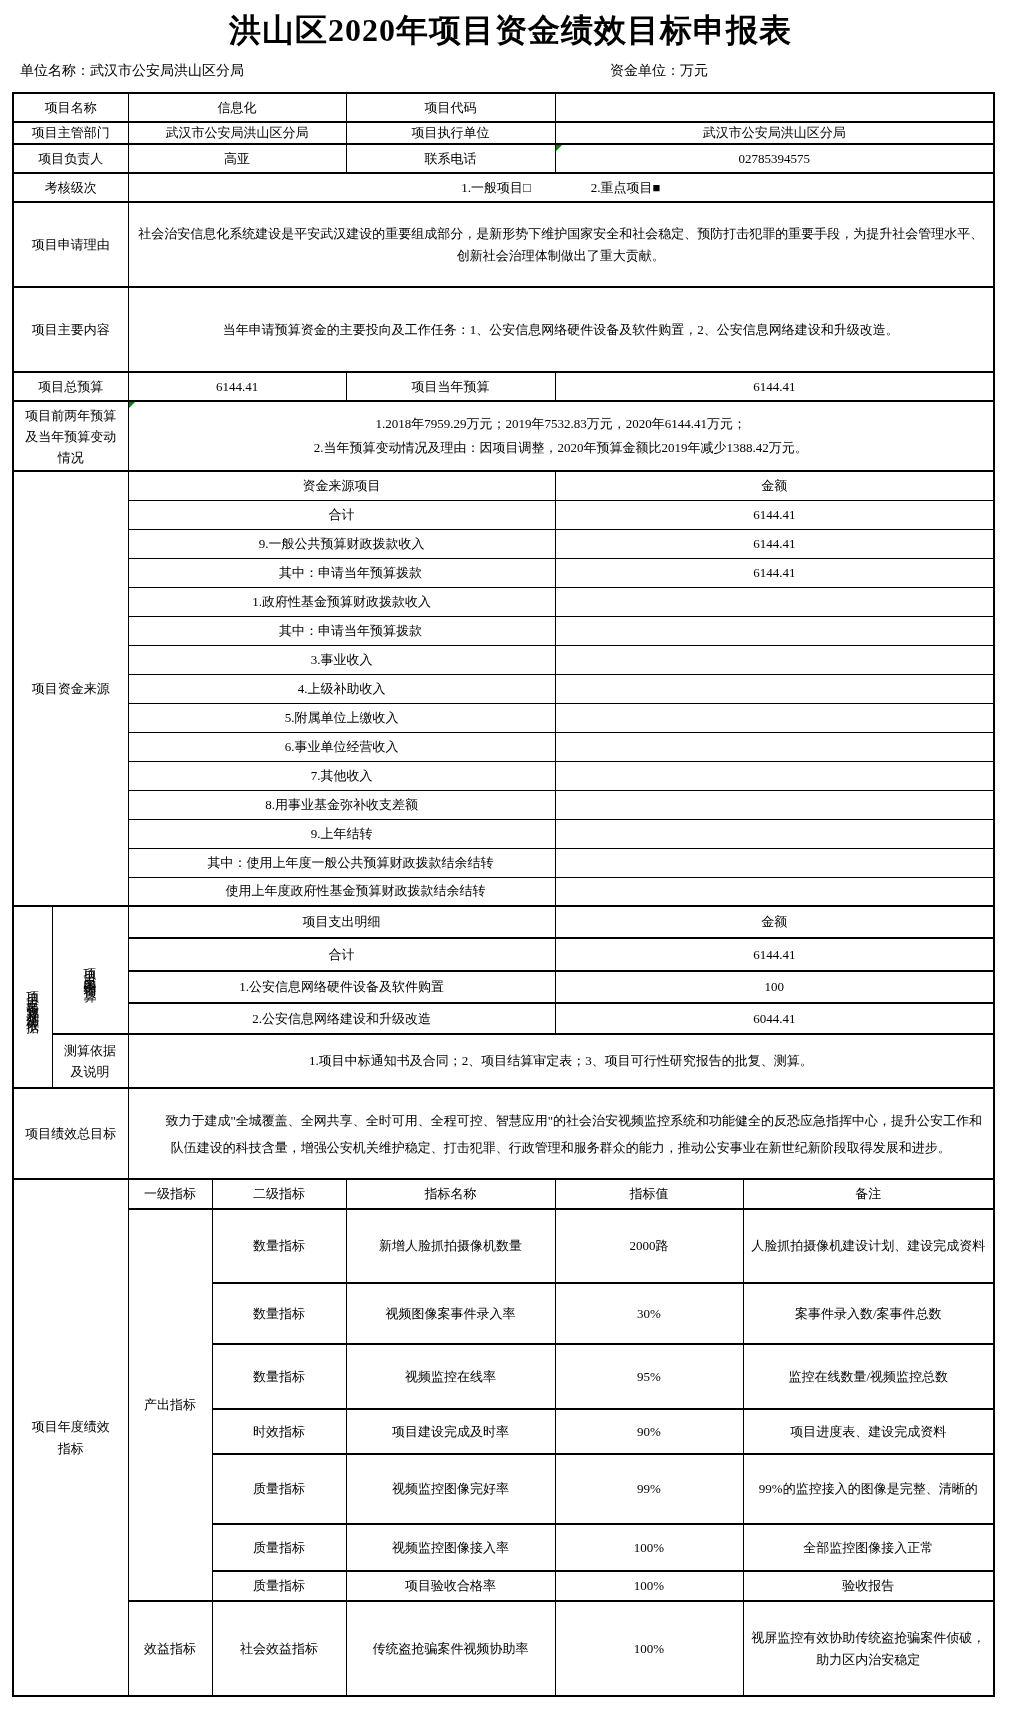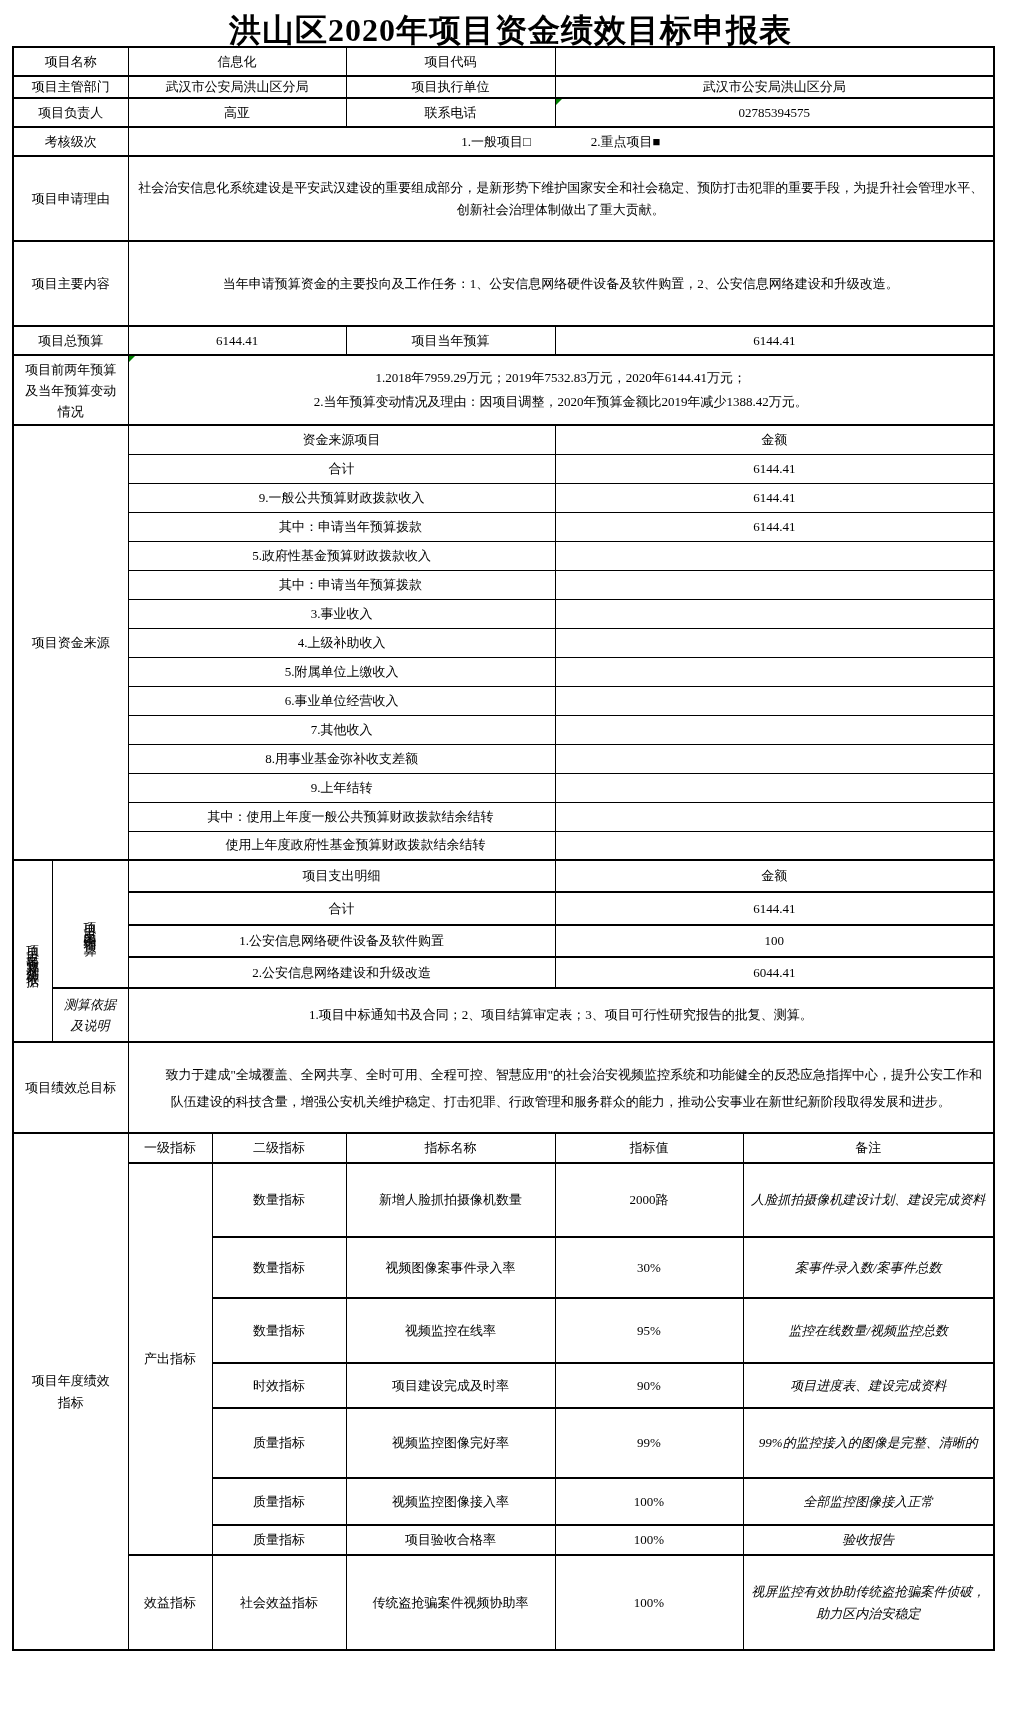--- a/index.html
+++ b/index.html
@@ -25,32 +25,36 @@
   .txt{line-height:22px;padding:2px 4px;}
   .txt2{line-height:24px;padding:2px 6px;}
   .goaltxt{line-height:27px;padding:2px 6px;text-indent:2em;}
   .rel{position:relative;}
   .tri{position:absolute;top:0;left:0;width:0;height:0;
        border-top:6px solid #008000;border-right:6px solid transparent;}
   .vert{writing-mode:vertical-rl;text-align:center;letter-spacing:3px;
         padding:8px 0;line-height:17px;}
   .wrapspan{display:inline-block;vertical-align:middle;}
   .w92{width:92px;line-height:21px;}
-  .w56{width:56px;line-height:21px;font-style:italic;}
+  .w56{width:56px;line-height:21px;}
   .w80{width:80px;line-height:22px;}
   .gap{margin-left:60px;}
-  .note{line-height:22px;padding:2px 5px;font-style:italic;}
+  .note{line-height:22px;padding:2px 5px;}
 </style>
 </head>
 <body>
 
 <div class="sheet">
 
   <div class="title">洪山区2020年项目资金绩效目标申报表</div>
 
+  <div class="meta">
+    <span><span>单位名称：</span><span>武汉市公安局洪山区分局</span></span>
+    <span class="right"><span>资金单位：</span><span>万元</span></span>
+  </div>
 
   <table class="form">
     <colgroup>
       <col style="width:39px">
         <col style="width:76px">
         <col style="width:84px">
       <col style="width:134px">
         <col style="width:209px">
         <col style="width:188px">
       <col style="width:251px">
@@ -122,21 +126,21 @@
     </tr>
     <tr style="height:29px" class="thin">
       <td colspan="3" class="lft">9.一般公共预算财政拨款收入</td>
       <td colspan="2" class="ctr">6144.41</td>
     </tr>
     <tr style="height:29px" class="thin">
       <td colspan="3" class="lft ind1">其中：申请当年预算拨款</td>
       <td colspan="2" class="ctr">6144.41</td>
     </tr>
     <tr style="height:29px" class="thin">
-      <td colspan="3" class="lft">5.政府性基金预算财政拨款收入</td>
+      <td colspan="3" class="lft">1.政府性基金预算财政拨款收入</td>
       <td colspan="2" class="ctr"></td>
     </tr>
     <tr style="height:29px" class="thin">
       <td colspan="3" class="lft ind1">其中：申请当年预算拨款</td>
       <td colspan="2" class="ctr"></td>
     </tr>
     <tr style="height:29px" class="thin">
       <td colspan="3" class="lft">3.事业收入</td>
       <td colspan="2" class="ctr"></td>
     </tr>

